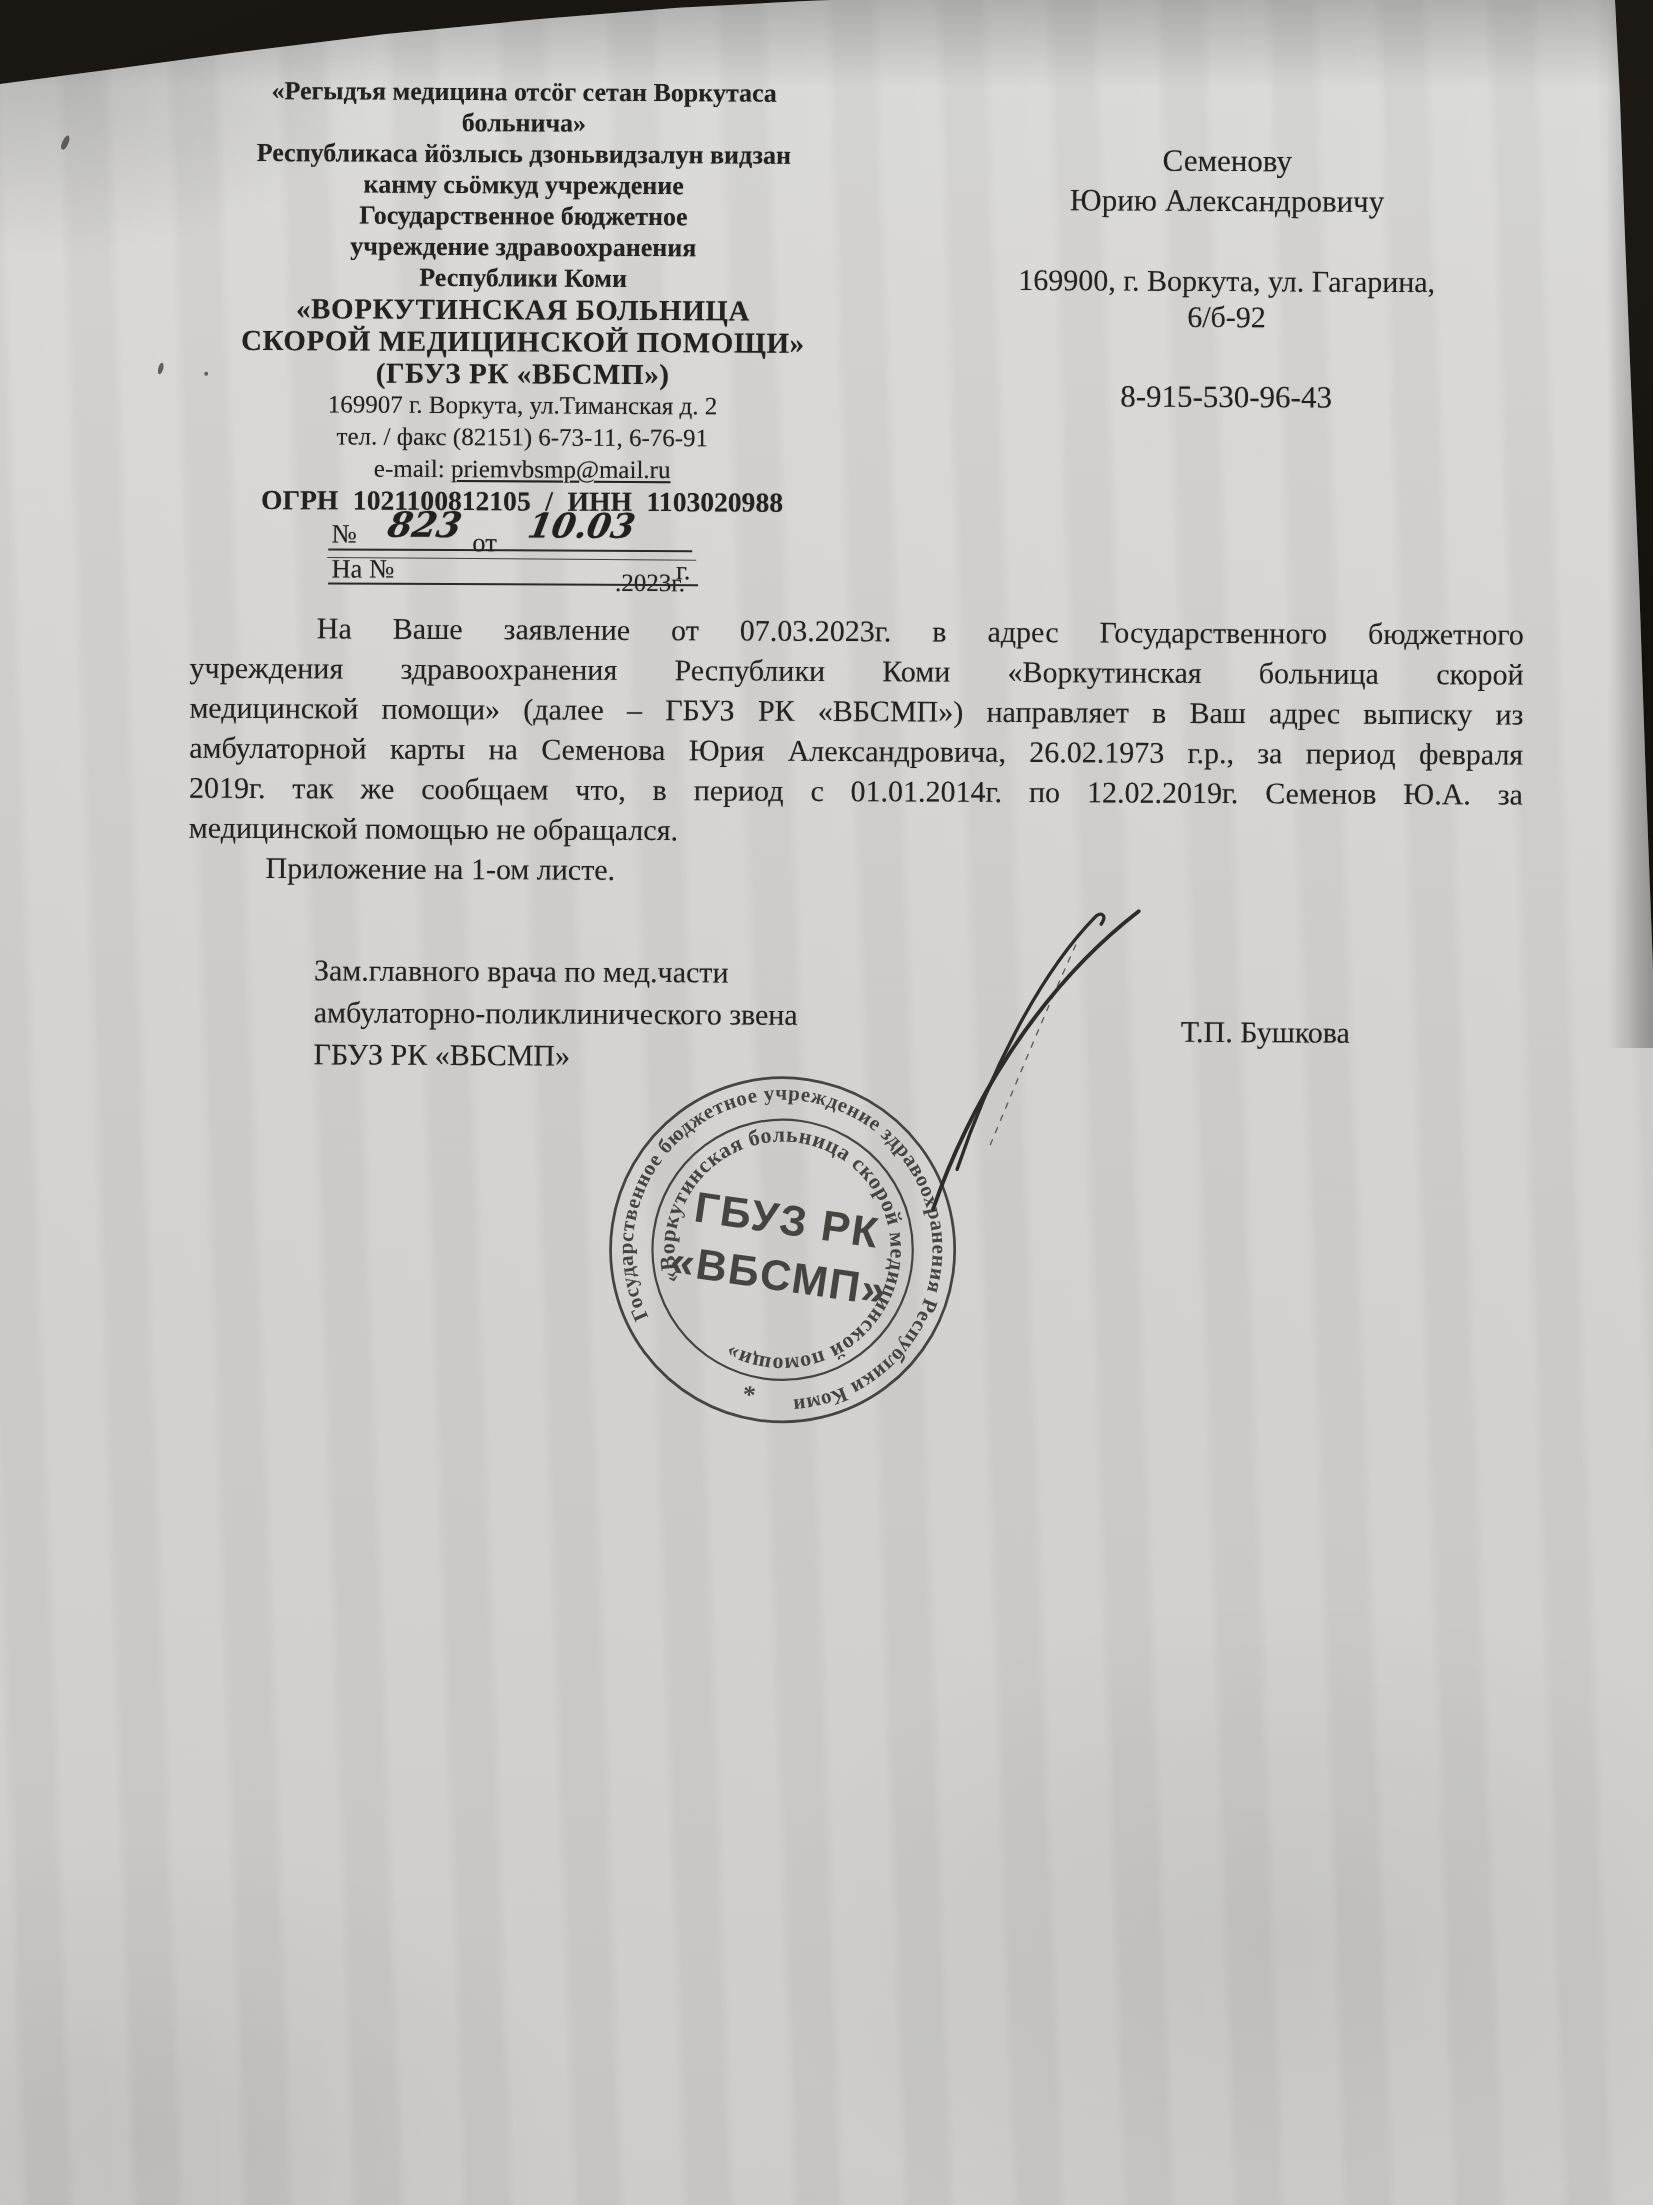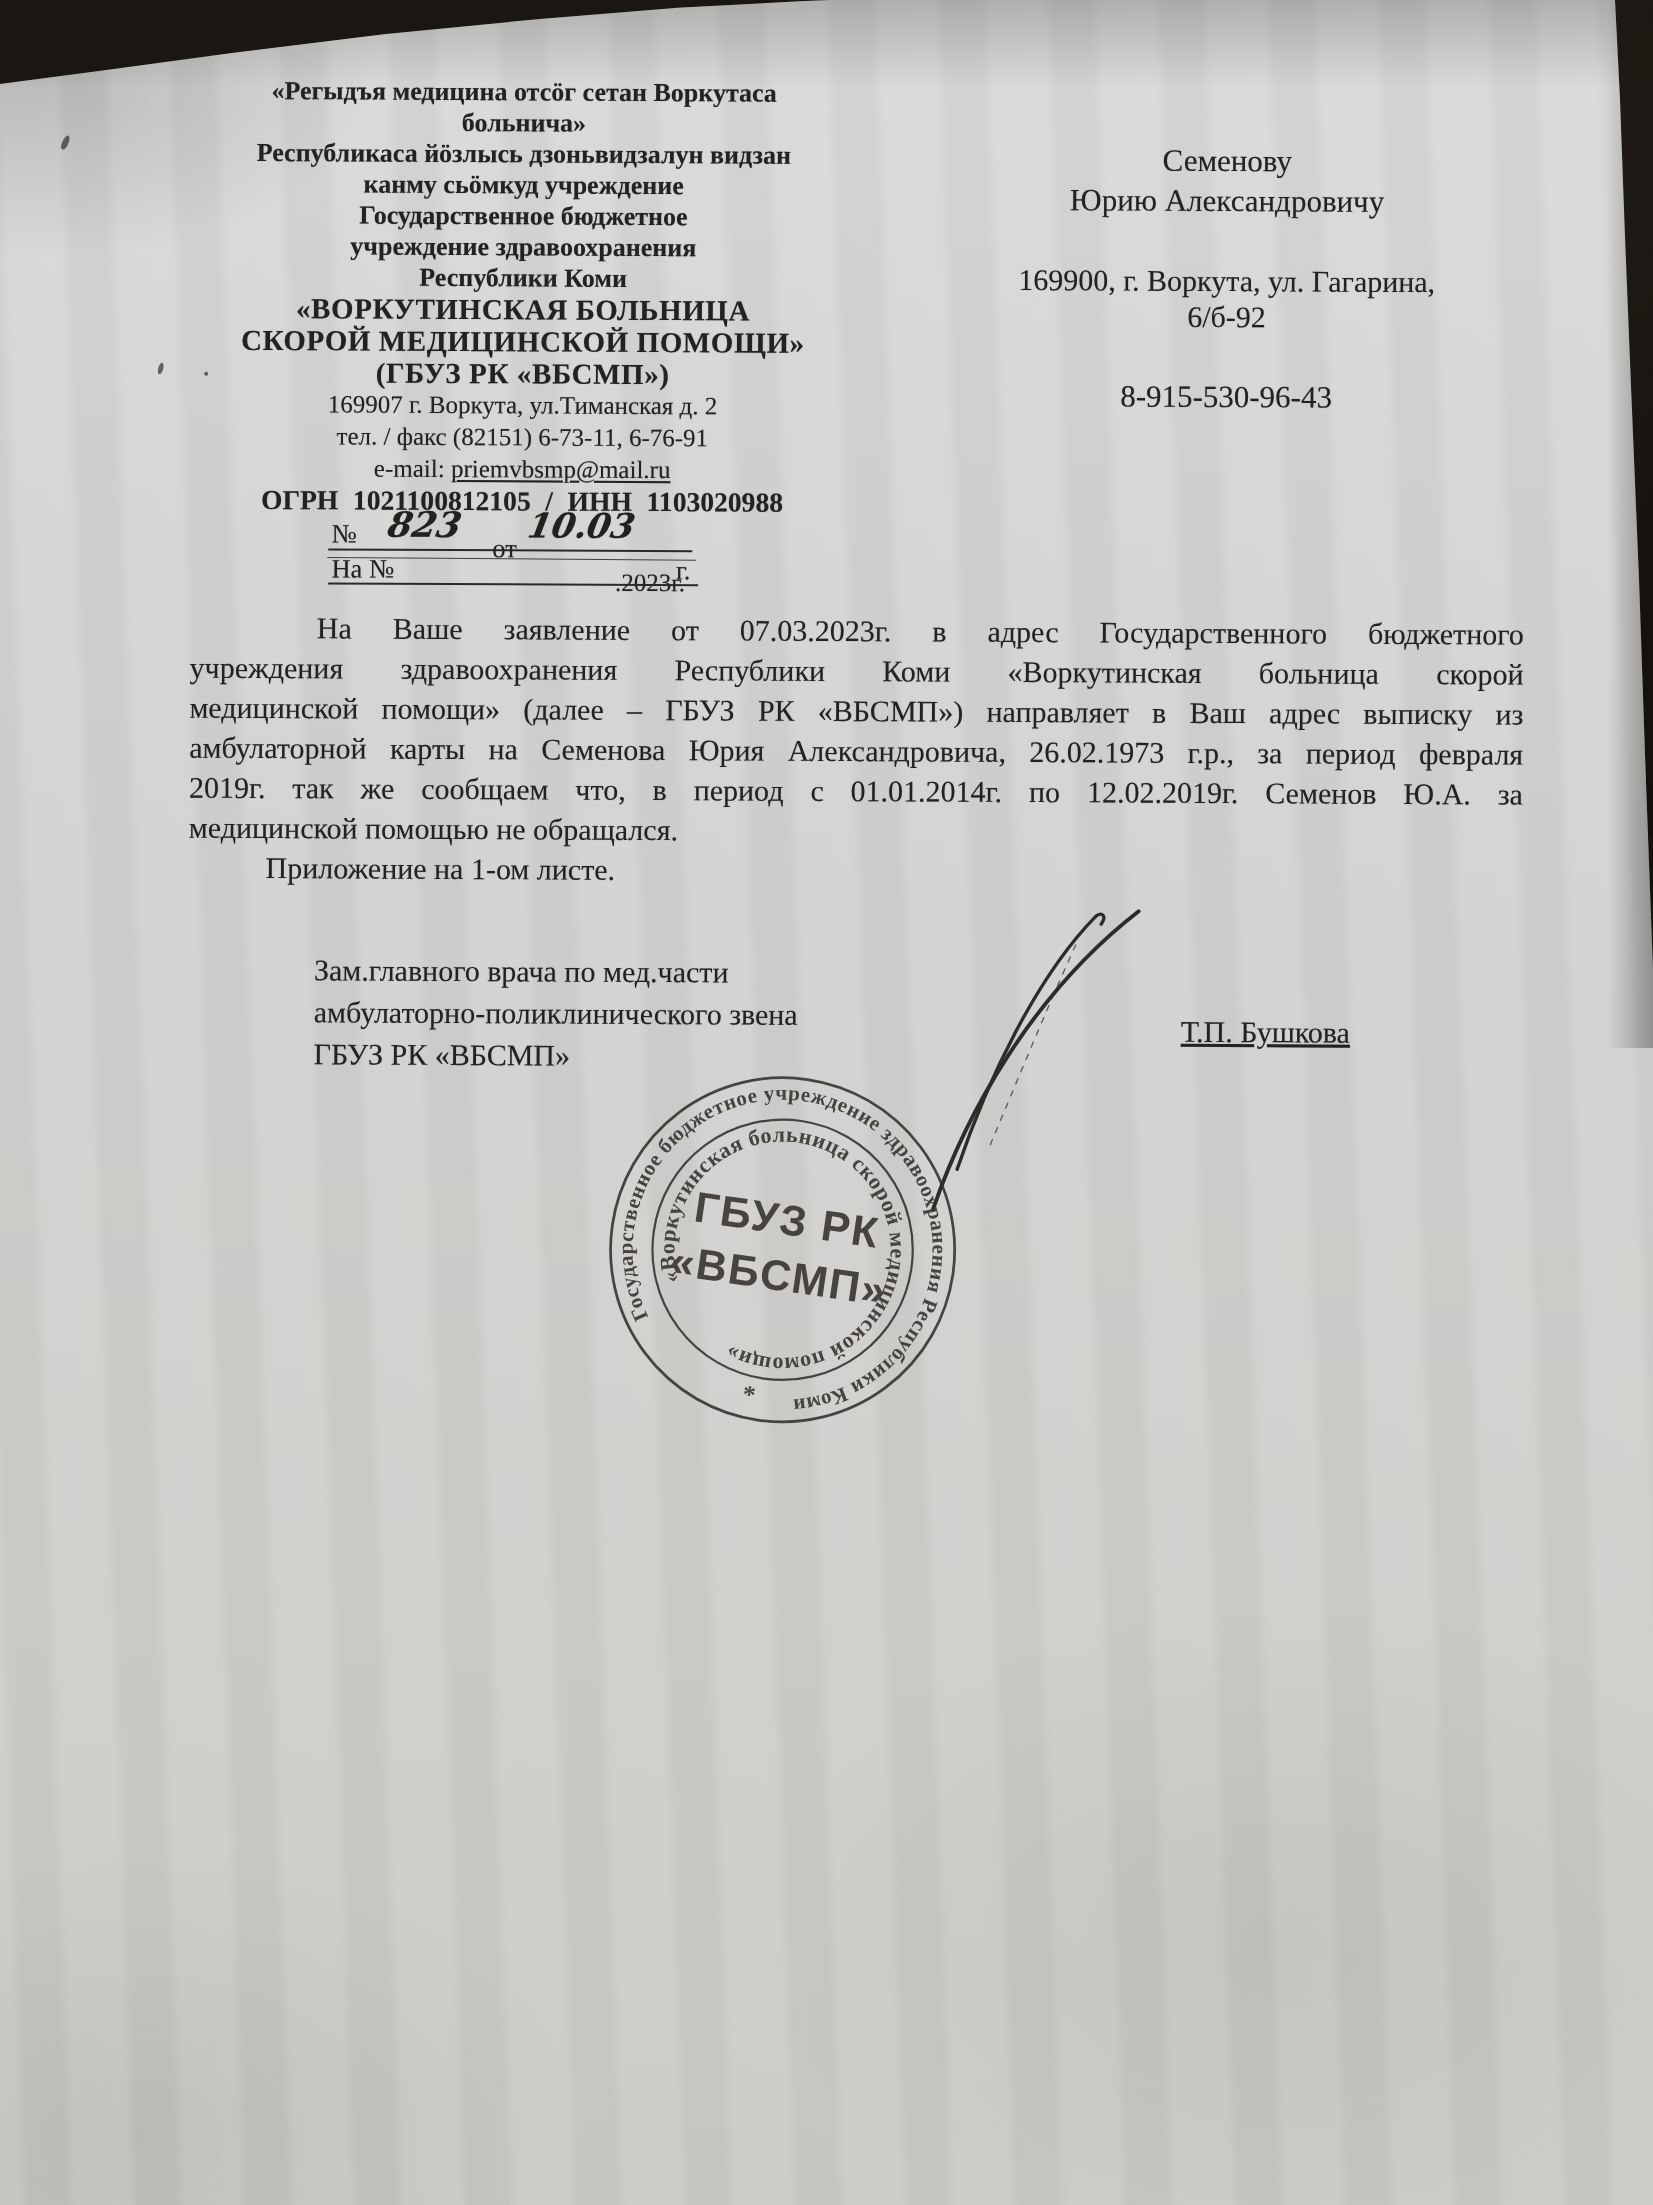--- a/index.html
+++ b/index.html
@@ -42,21 +42,21 @@
   .lh-ogrn{font-weight:bold;font-size:27.6px;line-height:31px;word-spacing:7.7px;}
   .email-underline{text-decoration:underline;text-decoration-thickness:1.7px;text-underline-offset:3.3px;}
 
   .numrow{position:absolute;left:330px;top:515px;width:364px;height:36px;
           border-bottom:2.2px solid #2a2927;font-size:26.5px;}
   .numrow span{position:absolute;}
   .hw{font-family:"DejaVu Serif",serif;font-style:italic;font-weight:bold;color:#23211e;
       transform:skewX(-10deg);display:inline-block;}
   .numrow .n-label{left:3.3px;top:5.5px;}
   .numrow .n-value{left:60px;top:-8.8px;font-size:35px;}
-  .numrow .n-from{left:144px;top:20px;margin-left:20px;}
+  .numrow .n-from{left:144px;top:14px;}
   .numrow .n-date{left:200px;top:-7.7px;font-size:34px;}
   .numrow .n-year{left:287px;top:6.6px;font-size:25px;margin-top:48px;}
   .underline2{position:absolute;left:329px;top:560px;width:369px;height:0;
               border-top:1.7px solid rgba(40,38,36,0.85);transform:rotate(0.15deg);}
   .narow{position:absolute;left:330px;top:554px;width:370px;height:31px;
          border-bottom:2.2px solid #2a2927;font-size:26.5px;}
   .narow .na-label{position:absolute;left:3.3px;top:2.2px;}
   .narow .na-suffix{position:absolute;right:7.7px;top:2.2px;}
 
   
@@ -68,21 +68,21 @@
 
   
   .body-block{position:absolute;left:192px;top:611px;width:1334px;font-size:30px;}
   .body-line{line-height:40px;text-align:justify;text-align-last:justify;white-space:normal;}
   .body-line.first{padding-left:127px;width:1207px;}
   .body-line.last{text-align-last:left;}
   .attachment{line-height:40px;padding-left:77px;}
 
   
   .signoff{position:absolute;left:318px;top:952px;font-size:30px;line-height:42px;}
-  .sig-name{position:absolute;left:1185px;top:1013px;font-size:30px;text-decoration:underline;}
+  .sig-name{position:absolute;left:1185px;top:1013px;font-size:30px;}
 
   
   .stamp{position:absolute;left:595px;top:1057px;width:386px;height:386px;
          transform:rotate(8deg);opacity:0.88;}
   .stamp circle{fill:none;stroke:#34312d;}
   .ring-text{font-family:"Liberation Serif","DejaVu Serif",serif;font-weight:bold;
              fill:#34312d;}
   .ring-outer{font-size:38px;letter-spacing:1px;}
   .ring-inner{font-size:40px;letter-spacing:1px;}
   .stamp-center{font-family:"Liberation Sans","DejaVu Sans",sans-serif;font-weight:bold;

